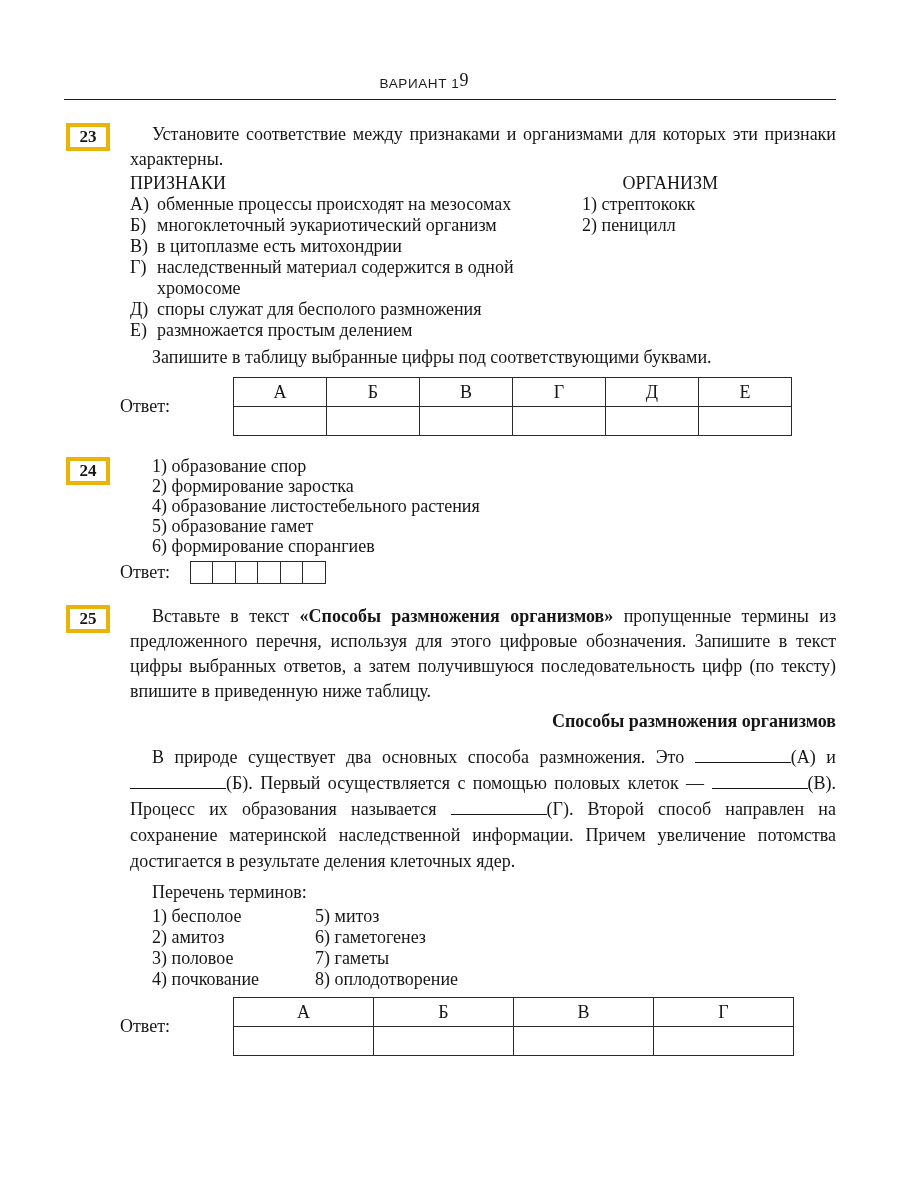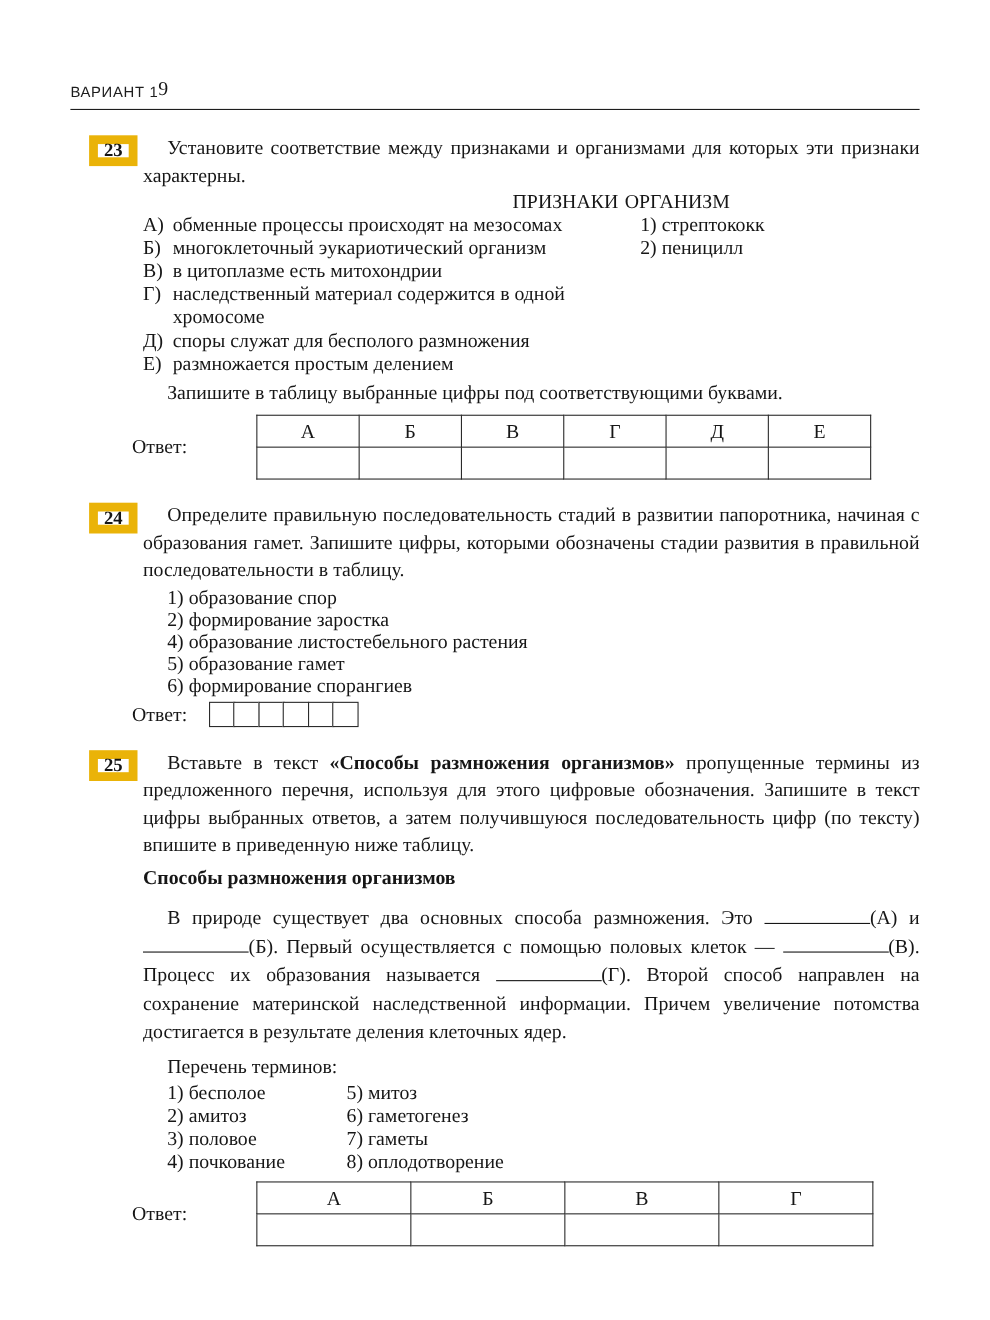--- a/index.html
+++ b/index.html
@@ -1,36 +1,36 @@
 <!DOCTYPE html>
 <html lang="ru"><head>
 <meta charset="utf-8">
 <style>
   *{margin:0;padding:0;box-sizing:border-box}
   html,body{width:900px;height:1200px}
   body{background:#ffffff;font-family:"Liberation Serif","DejaVu Serif",serif;font-size:18px;color:#161616}
   .page{width:900px;height:1200px;padding:70px 64px 0 64px;position:relative;overflow:hidden;background:#fff}
 
   
-  .hdr{display:flex;justify-content:flex-start;align-items:flex-end;border-bottom:1.6px solid #1d1d1d;padding-bottom:8px}
+  .hdr{display:flex;justify-content:center;align-items:flex-end;border-bottom:1.6px solid #1d1d1d;padding-bottom:8px}
   .hdr .variant{font-family:"Liberation Sans","DejaVu Sans",sans-serif;font-size:13.5px;letter-spacing:.6px;color:#1d1d1d}
   .hdr .folio{font-size:18px;padding-right:52px}
 
   
   .qblock{position:relative;margin-top:22px;padding-left:66px}
   .qblock.q24{margin-top:20px}
   .qblock.q25{margin-top:20px}
-  .qnum{position:absolute;left:17px;top:1px;width:44px;height:28px;border:8px solid #eab308;
+  .qnum{position:absolute;left:2px;top:1px;width:44px;height:28px;border:4px solid #eab308;
         display:flex;align-items:center;justify-content:center;font-weight:bold;font-size:17px;background:#fff}
   .intro{text-align:justify;line-height:25px;text-indent:22px}
 
   
   .match-headings{display:flex;line-height:22px}
-  .h-left{width:432px;text-align:right}
-  .h-right{margin-left:6px;width:150px;text-align:left}
+  .h-left{width:432px;text-align:left}
+  .h-right{margin-left:6px;width:150px;text-align:right}
   .match-cols{display:flex;align-items:flex-start}
   .features{width:432px}
   .feat-row{display:flex;line-height:21px}
   .feat-letter{width:27px;flex:none}
   .feat-text{flex:1}
   .organisms{margin-left:20px;line-height:21px}
   .instruction{margin-left:22px;margin-top:4px;line-height:25px}
 
   
   .answer-row{display:flex;align-items:center;margin-left:-10px;margin-top:7px}
@@ -42,21 +42,21 @@
   .q25-t th,.q25-t td{width:140px}
 
   
   .stages{margin-left:22px;margin-top:2px;line-height:20px}
   .mini-cells{display:flex;margin-left:5px}
   .mini-cell{width:24px;height:23px;border:1.6px solid #2b2b2b;background:#fff}
   .mini-cell + .mini-cell{margin-left:-1.6px}
   .answer-row.q24r{margin-top:5px}
 
   
-  .text-title{text-align:left;font-weight:bold;margin-top:5px;line-height:24px}
+  .text-title{text-align:right;font-weight:bold;margin-top:5px;line-height:24px}
   .passage{margin-top:11px;text-align:justify;line-height:26px;text-indent:22px}
   .blank{display:inline-block;width:96px;height:2px;border-bottom:1.6px solid #161616;vertical-align:baseline}
   .terms-heading{margin-left:22px;margin-top:7px;line-height:22px;text-underline-offset:3px}
   .terms{display:grid;grid-template-columns:163px auto;width:max-content;margin-left:22px;margin-top:3px;line-height:21px}
 </style>
 </head>
 <body>
 
 <div class="page">
 
@@ -131,21 +131,20 @@
               <td></td>
               <td></td>
             </tr>
           </tbody>
         </table>
     </div>
   </div>
 
   <div class="qblock q24">
     <div class="qnum">24</div>
-    <p class="intro">Определите правильную последовательность стадий в развитии папоротника, начиная с образования гамет. Запишите цифры, которыми обозначены стадии развития в правильной последовательности в таблицу.</p>
 
     <div class="stages">
         <div>1) образование спор</div>
         <div>2) формирование заростка</div>
         <div>4) образование листостебельного растения</div>
         <div>5) образование гамет</div>
         <div>6) формирование спорангиев</div>
       </div>
 
     <div class="answer-row q24r">

